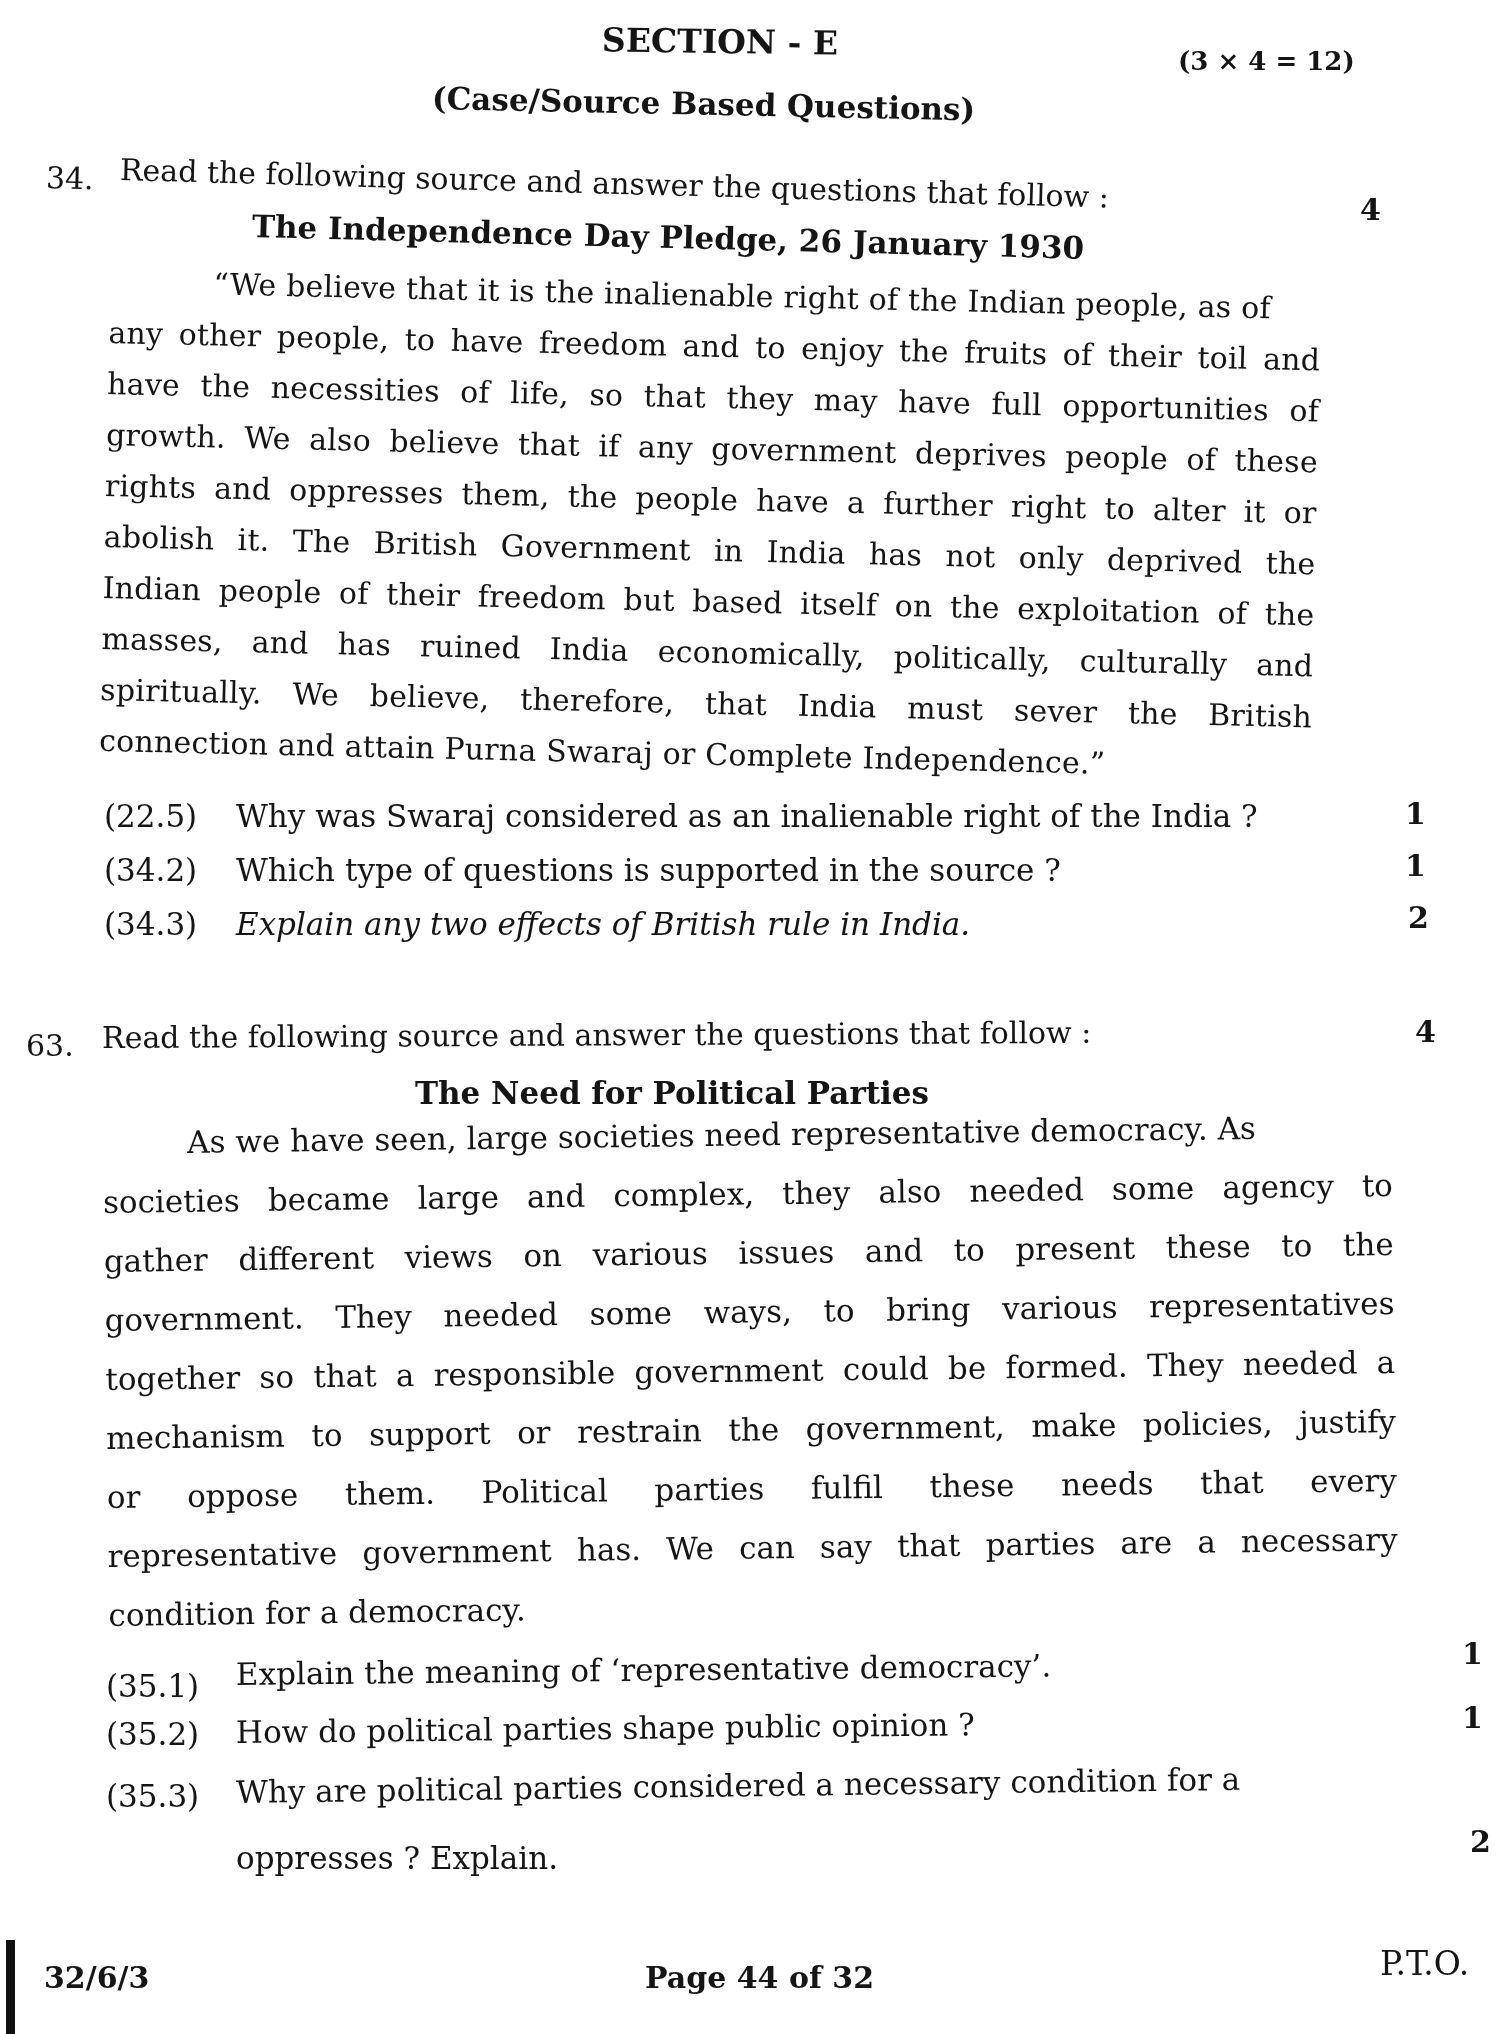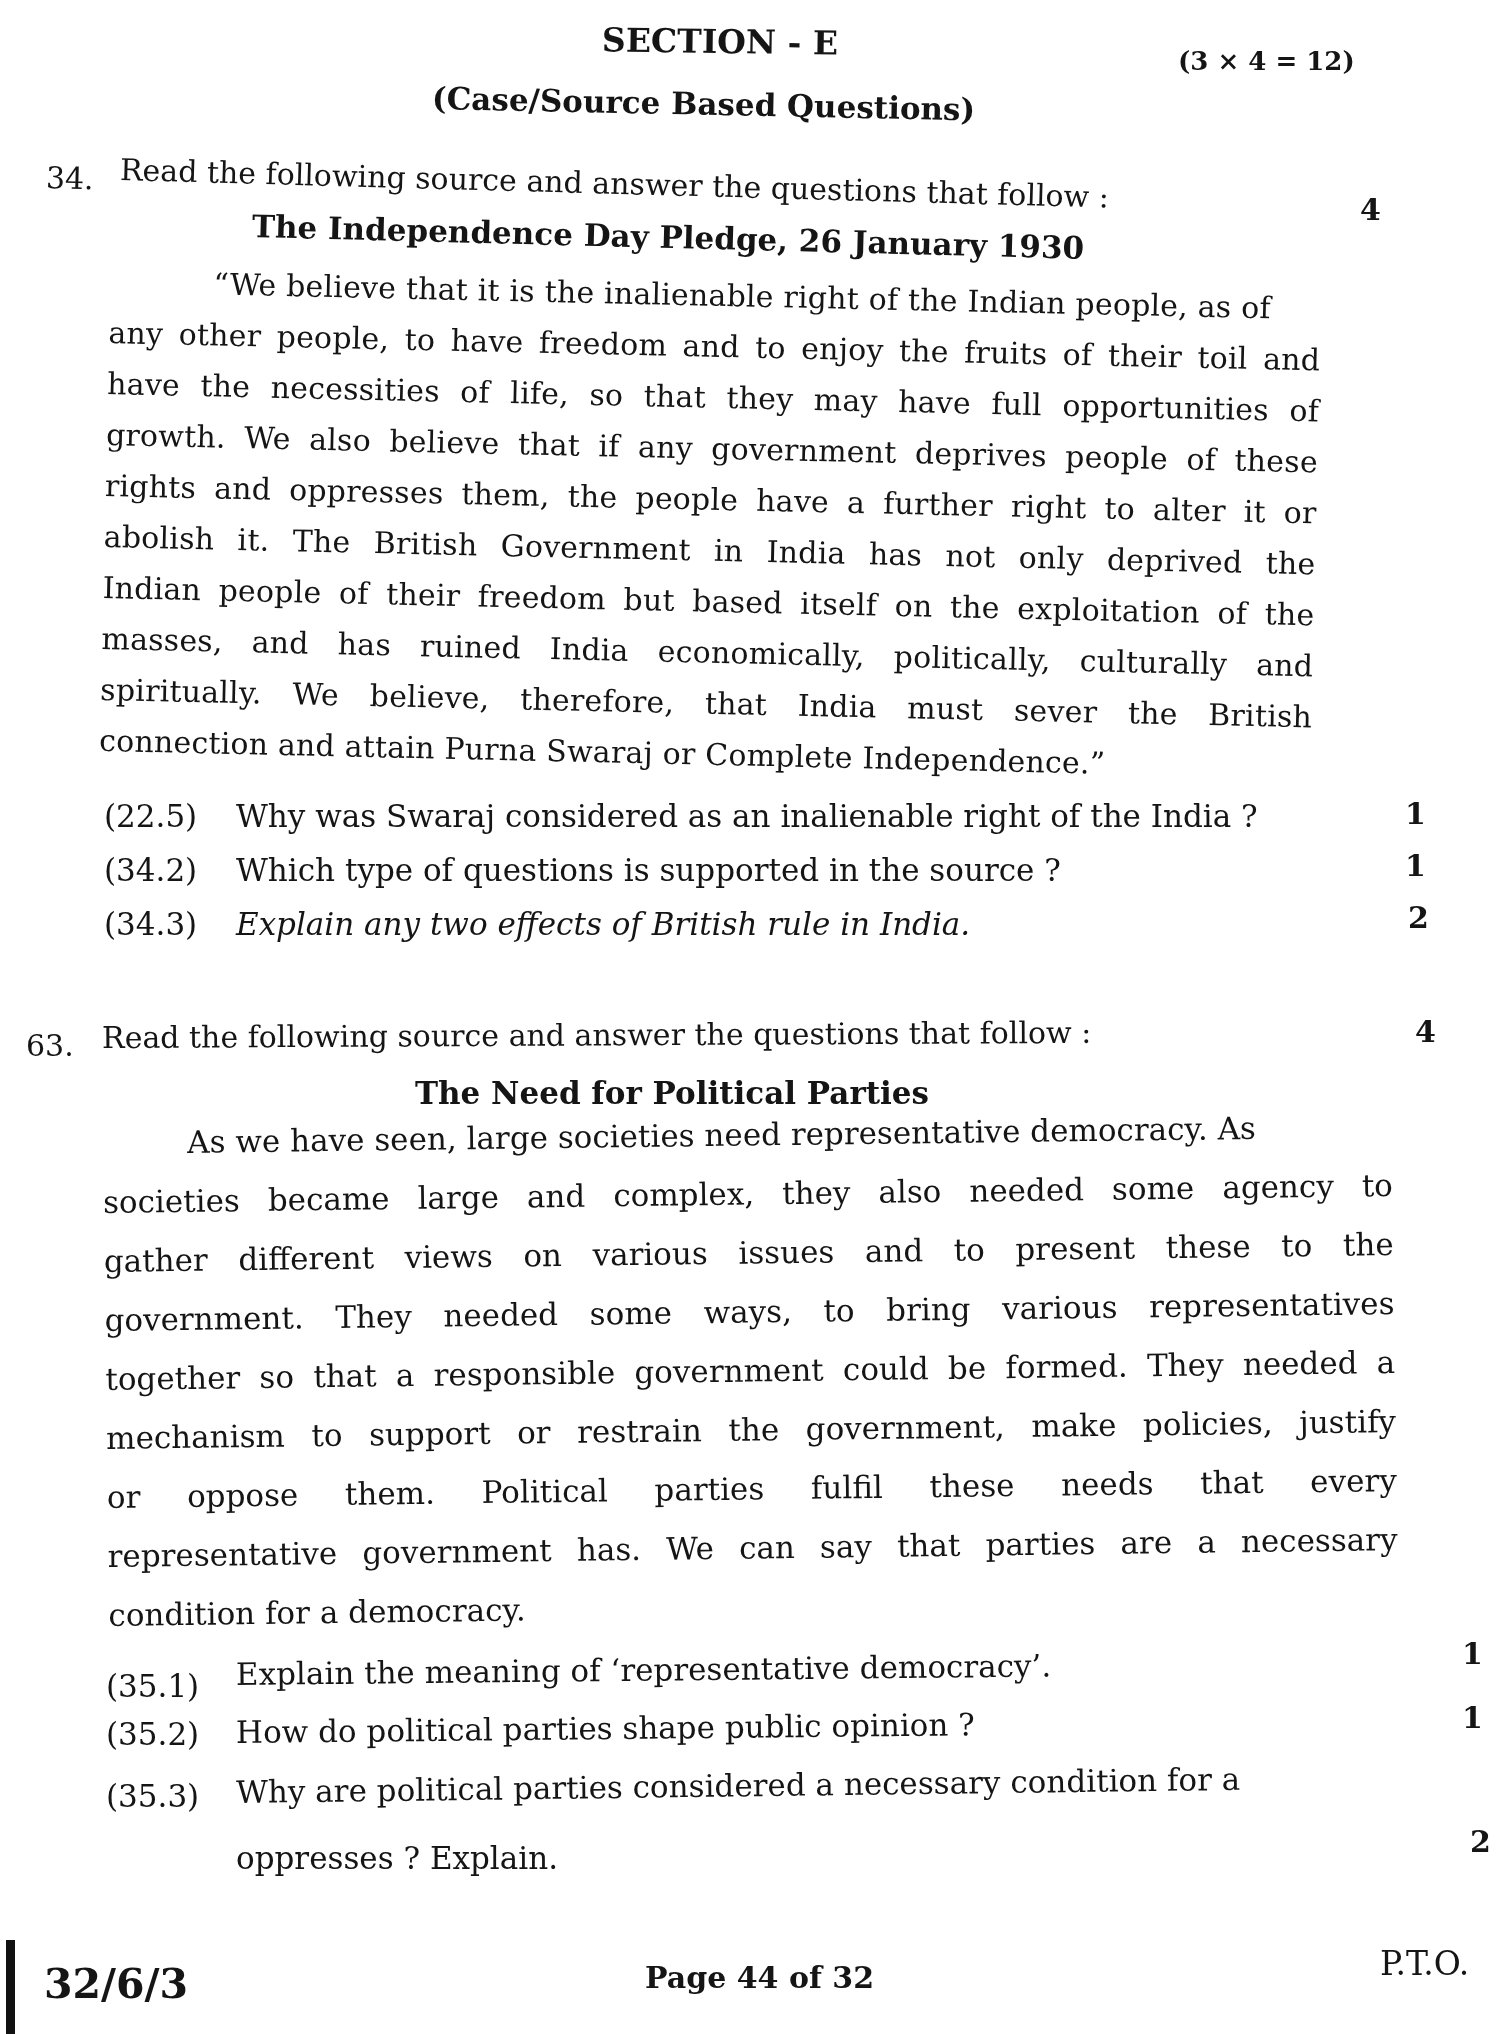--- a/index.html
+++ b/index.html
@@ -92,15 +92,15 @@
   </div>
   <div>
     <div class="abs sub-num" style="left:106px; top:1778px;">(35.3)</div>
     <div class="abs sub-text" style="left:236px; top:1774px; transform:rotate(-0.75deg); transform-origin:left;">Why are political parties considered a necessary condition for a</div>
     <div class="abs sub-text" style="left:236px; top:1840px;">oppresses ? Explain.</div>
     <div class="abs mark" style="left:1470px; top:1824px;">2</div>
   </div>
 </div>
 
 <div class="bar"></div>
-<div class="abs footer" style="left:44px; top:1960px; font-size:41px;text-align:right;">32/6/3</div>
+<div class="abs footer" style="left:44px; top:1960px; font-size:30px;text-align:right;">32/6/3</div>
 <div class="abs footer" style="left:645px; top:1960px; font-size:30px;">Page 44 of 32</div>
 <div class="abs footer" style="left:1380px; top:1944px; font-size:33px; font-weight:normal;">P.T.O.</div>
 
 </body></html>

